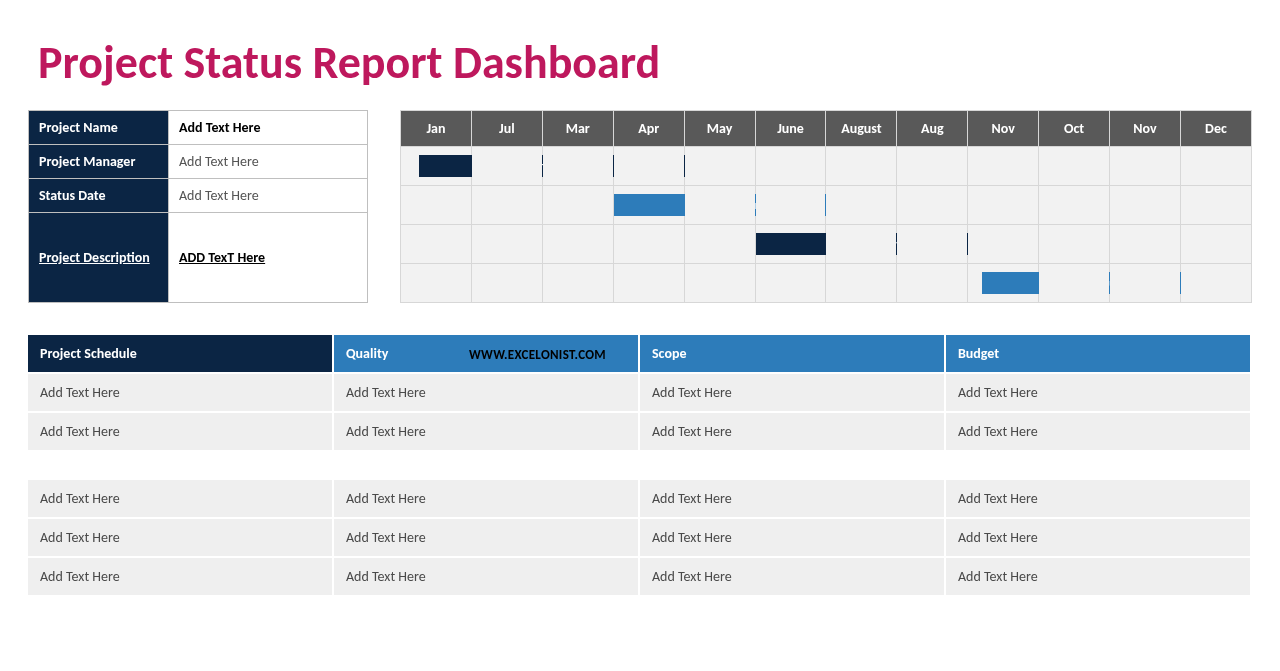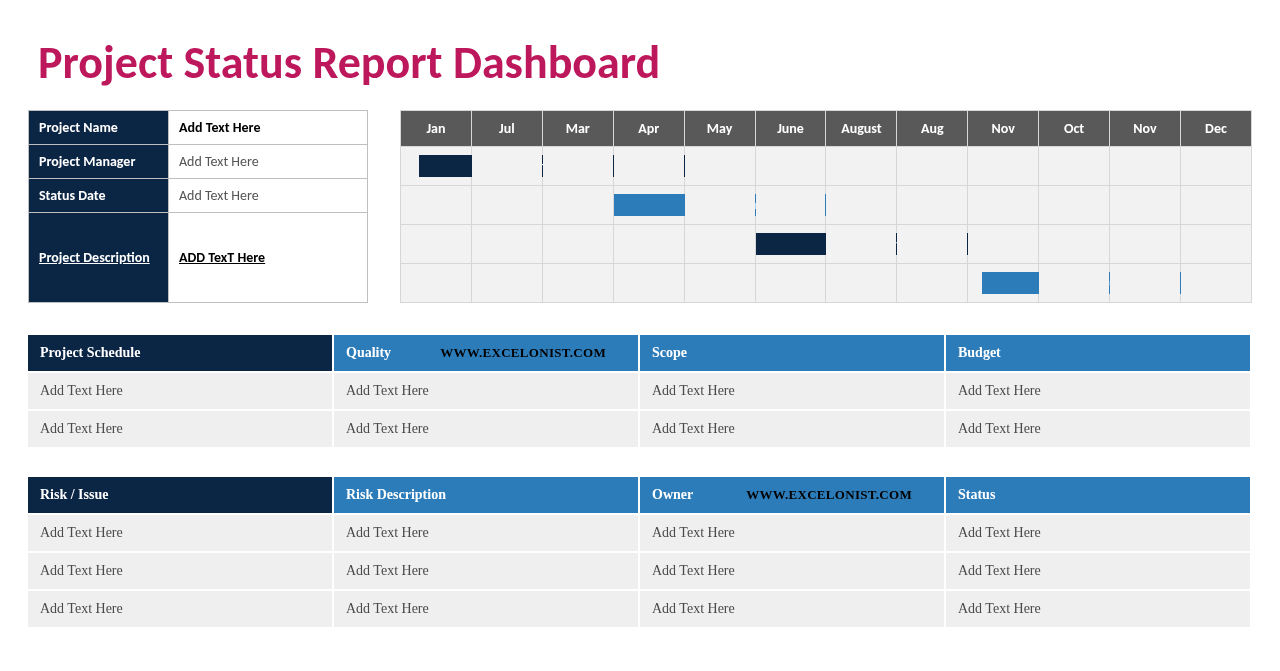--- a/index.html
+++ b/index.html
@@ -83,21 +83,20 @@
   .bar.darknavy { background: #0b2544; }
   .bar.blue { background: #2d7cba; }
 
   
   .section-table {
     width: 100%;
     border-collapse: separate;
     border-spacing: 0;
     margin-top: 32px;
     table-layout: fixed;
-    font-family: Liberation Serif, serif;
   }
   .section-table th, .section-table td {
     text-align: left;
     font-size: 14px;
     padding: 10px 12px;
     border-right: 2px solid #fff;
     border-bottom: 2px solid #fff;
   }
   .section-table th {
     color: #fff;
@@ -255,26 +254,20 @@
     <td>Add Text Here</td>
     <td>Add Text Here</td>
     <td>Add Text Here</td>
     <td>Add Text Here</td>
   </tr>
 </tbody>
   </table>
 
 <table class="section-table" style="margin-top:28px;">
   <tbody>
-      <tr>
-    <th class="th-dark"><span>Risk / Issue</span></th>
-    <th class="th-blue"><span>Risk Description</span></th>
-    <th class="th-blue"><span>Owner</span><span class="wm">WWW.EXCELONIST.COM</span></th>
-    <th class="th-blue"><span>Status</span></th>
-  </tr>
   <tr>
     <td>Add Text Here</td>
     <td>Add Text Here</td>
     <td>Add Text Here</td>
     <td>Add Text Here</td>
   </tr>
   <tr>
     <td>Add Text Here</td>
     <td>Add Text Here</td>
     <td>Add Text Here</td>

